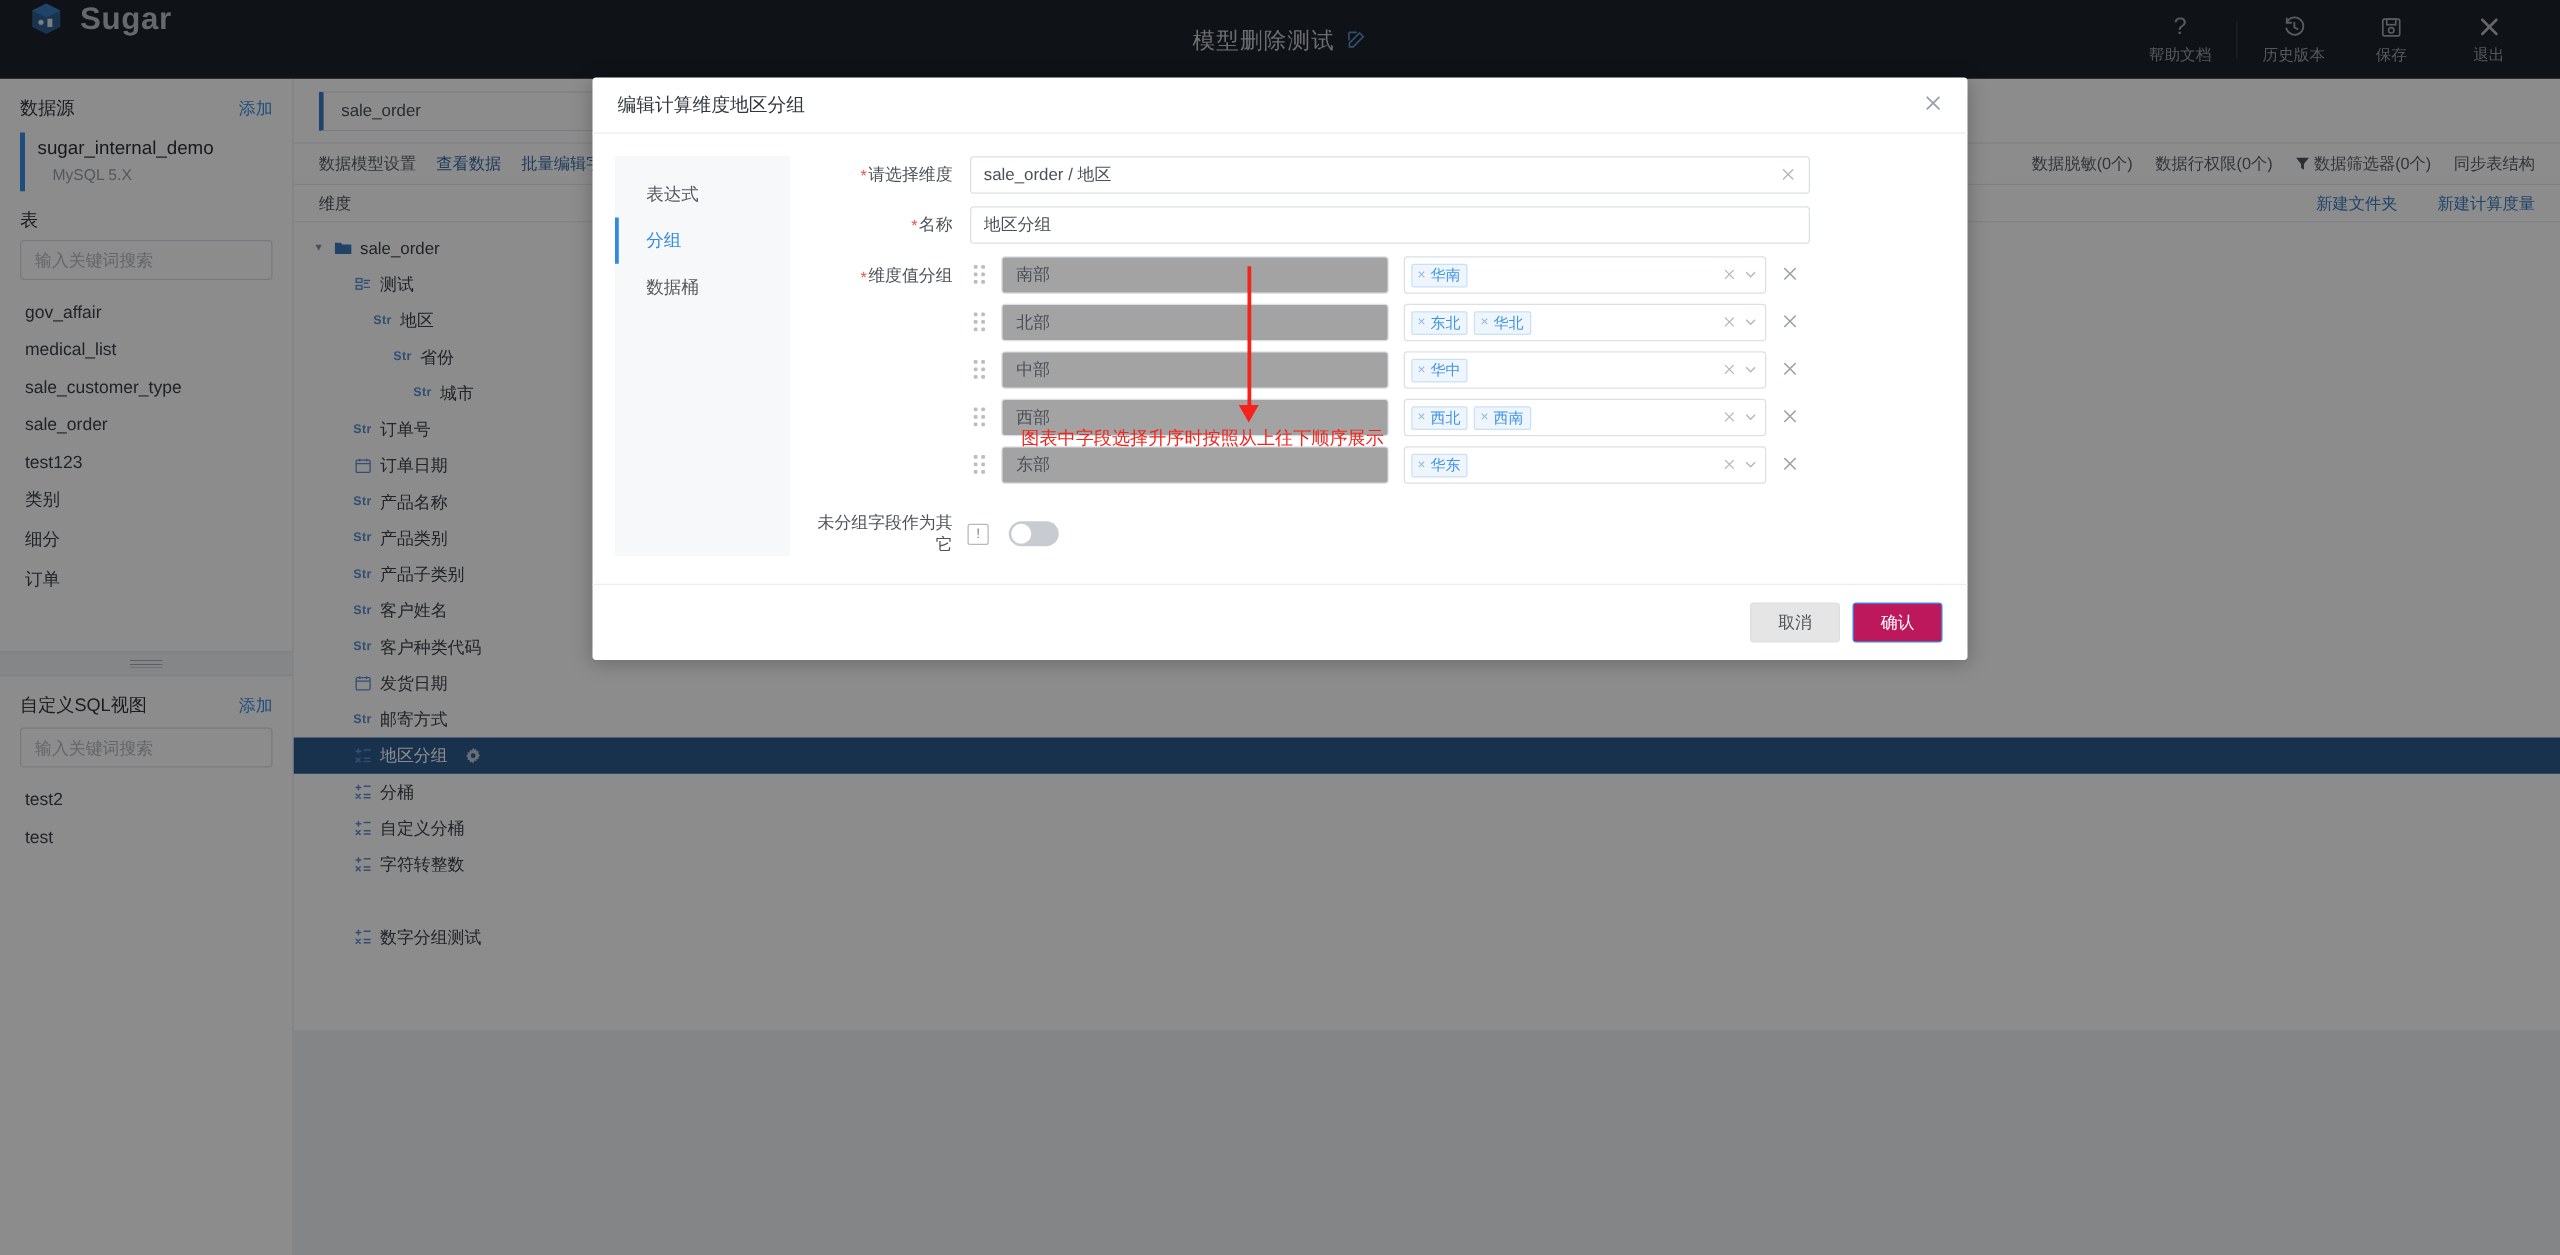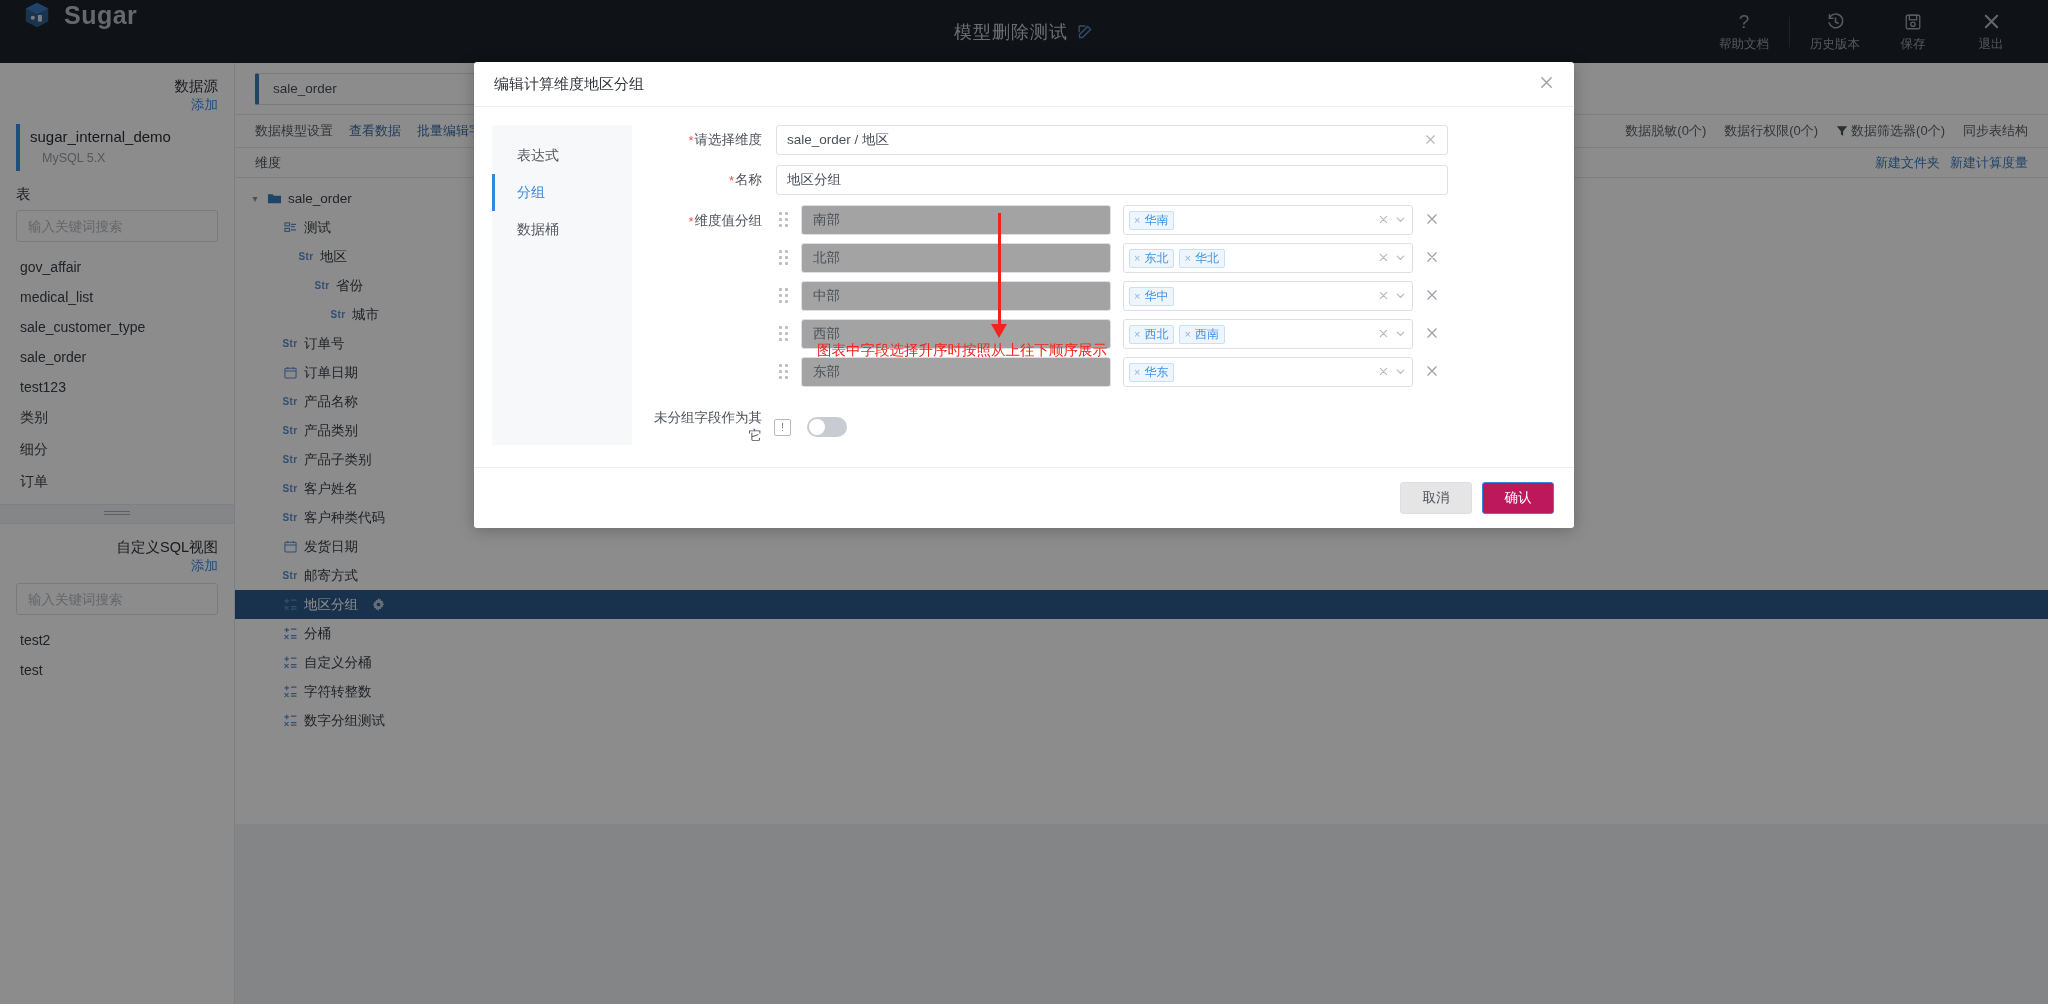--- a/index.html
+++ b/index.html
@@ -39,21 +39,20 @@
 
   
   .sidebar{
     position:absolute;left:0;top:63px;width:235px;height:941px;
     background:#ffffff;border-right:1px solid #e3e6eb;box-sizing:border-box;
     display:flex;flex-direction:column;
   }
   .sb-sec-hd{
     display:flex;align-items:flex-end;justify-content:space-between;
     padding:14px 16px 6px 16px;
-    flex-direction:column;
   }
   .sb-sec-title{font-size:14.5px;color:#30343b;}
   .sb-add{font-size:13.5px;color:#3a8ee6;cursor:pointer;}
   .ds-card{
     margin:4px 14px 2px 16px;padding:2px 0 4px 10px;
     border-left:4px solid #3a8ee6;
   }
   .ds-name{font-size:15px;color:#2b2f36;line-height:1.5;}
   .ds-type{font-size:12.5px;color:#9aa0a8;line-height:1.5;margin-left:12px;}
   .sb-label{font-size:14.5px;color:#30343b;padding:12px 16px 4px 16px;}
@@ -103,21 +102,21 @@
   .tb-left{display:flex;align-items:center;gap:16px;}
   .tb-right{margin-left:auto;display:flex;align-items:flex-start;gap:18px;}
   .tb-plain{color:#5c6168;cursor:pointer;}
   .tb-link{color:#3a6ea8;cursor:pointer;}
   .tb-ic{display:inline-flex;align-items:center;margin-right:3px;vertical-align:-2px;}
   .subbar{
     height:30px;background:#fff;border-bottom:1px solid #e4e7ec;
     display:flex;align-items:center;padding:0 20px;box-sizing:border-box;
     font-size:13px;color:#4a5059;
   }
-  .subbar-right{margin-left:auto;display:flex;gap:10px;}
+  .subbar-right{margin-left:auto;display:flex;gap:32px;}
   .sb-link2{color:#3a7bbf;cursor:pointer;font-size:13px;}
 
   .tree{background:#fff;min-height:640px;padding-top:6px;}
   .tnode{
     display:flex;align-items:center;height:29px;font-size:13.5px;color:#3b4149;
     cursor:pointer;padding-right:14px;
   }
   .tnode.sel{background:#2d5a8c;color:#ffffff;}
   .tnode.sel .tlabel{color:#fff;}
   .caret{width:16px;display:flex;align-items:center;justify-content:center;color:#8a9099;font-size:10px;}
@@ -524,21 +523,21 @@
       <div class="tnode" style="padding-left: 28px;">
         <span class="caret"></span>
         <span class="tico">
           <svg width="14" height="13" viewBox="0 0 15 14" fill="none" stroke="#5b8fd0" stroke-width="1.3" stroke-linecap="round">
             <path d="M2 3.2 L6 3.2 M4 1.2 L4 5.2 M9 2.2 L14 2.2"></path>
             <path d="M2 9 L5.5 12.5 M5.5 9 L2 12.5 M9 9.3 L14 9.3 M9 12 L14 12"></path>
           </svg>
         </span>
         <span class="tlabel">字符转整数</span>
       </div>
-      <div class="tnode" style="padding-left: 28px;">
+      <div class="tnode" style="padding-left: 28px; margin-top: 29px;">
         <span class="caret"></span>
         <span class="tico">
           <svg width="14" height="13" viewBox="0 0 15 14" fill="none" stroke="#5b8fd0" stroke-width="1.3" stroke-linecap="round">
             <path d="M2 3.2 L6 3.2 M4 1.2 L4 5.2 M9 2.2 L14 2.2"></path>
             <path d="M2 9 L5.5 12.5 M5.5 9 L2 12.5 M9 9.3 L14 9.3 M9 12 L14 12"></path>
           </svg>
         </span>
         <span class="tlabel">数字分组测试</span>
       </div>
     </div>

